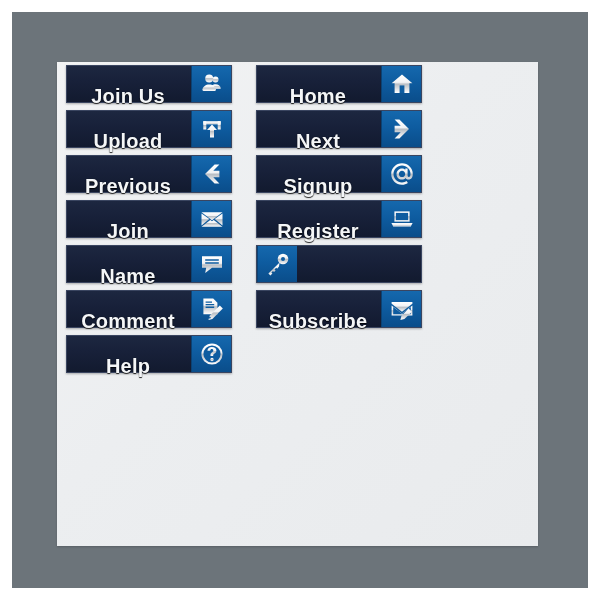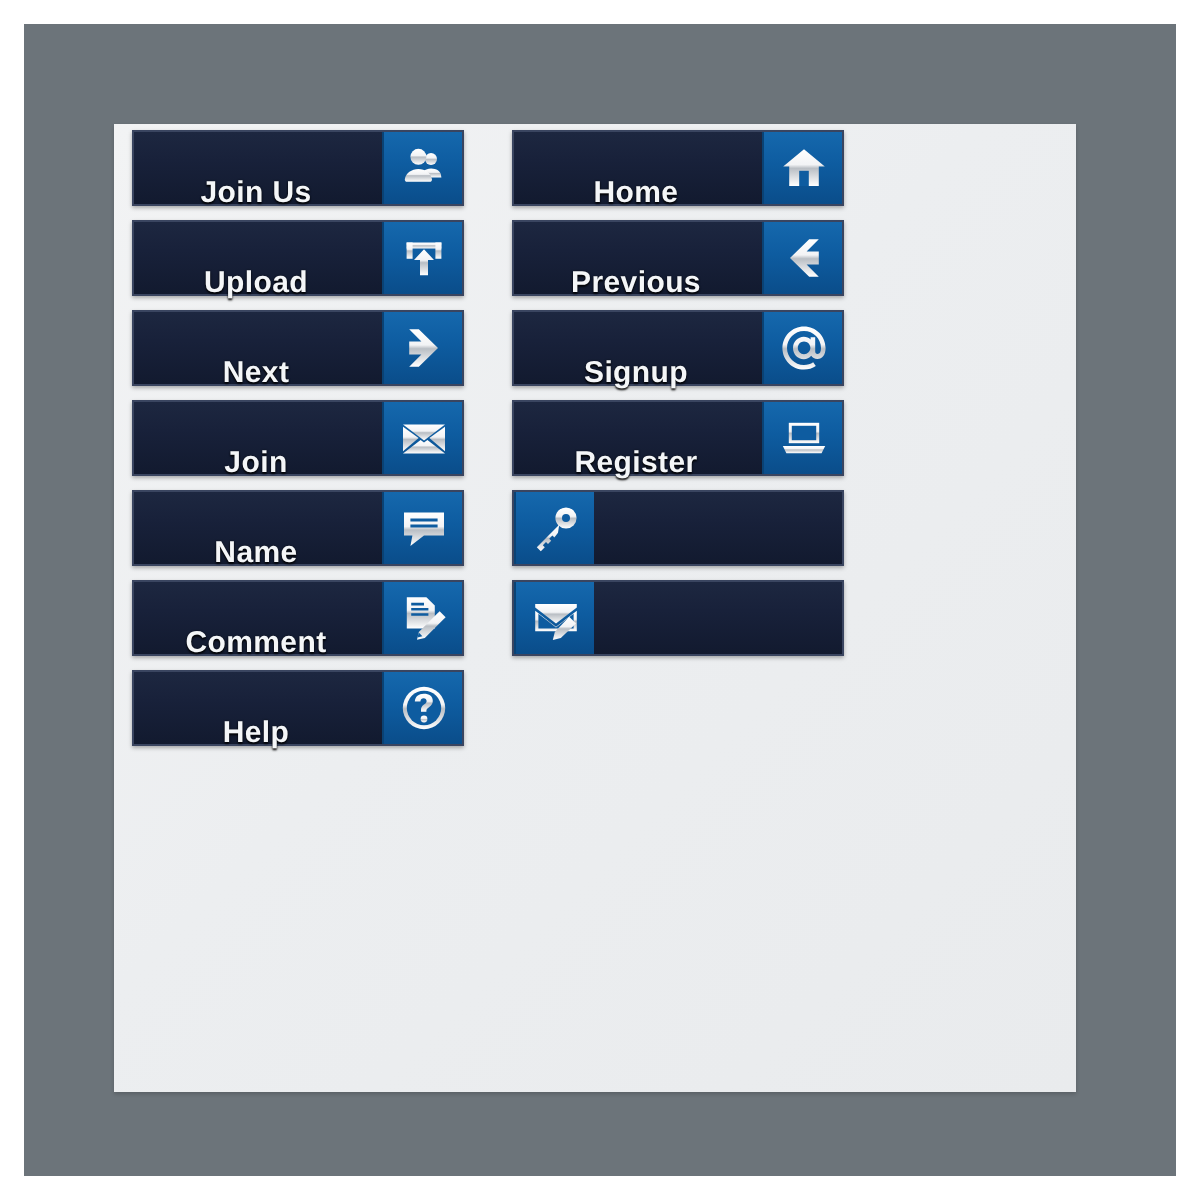--- a/index.html
+++ b/index.html
@@ -67,21 +67,21 @@
     user-select: none;
   }
 
   .btn-label {
     flex: 1 1 auto;
     display: flex;
     align-items: center;
     justify-content: center;
     padding-right: 2px;
     color: #f4f6f8;
-    font-size: 15px;
+    font-size: 20px;
     font-weight: bold;
     letter-spacing: 0.2px;
     text-shadow: 0 1px 1px rgba(0,0,0,0.85), 0 0 1px rgba(0,0,0,0.6);
     white-space: nowrap;
     margin-top: 24px;
   }
 
   .btn-icon {
     flex: 0 0 39px;
     width: 39px;
@@ -145,32 +145,32 @@
         <div class="btn-label">Upload</div>
         <div class="btn-icon">
           <svg width="24" height="24" viewBox="0 0 24 24">
             <path class="ico-fill" d="M3.3 4.2h17.4v3.1H3.3z"></path>
             <path class="ico-fill" d="M3.3 4.2h3v8.2h-3zM17.7 4.2h3v8.2h-3z"></path>
             <path class="ico-fill" d="M12 7.6l5 5.4h-3v7.6h-4V13H7l5-5.4z"></path>
           </svg>
         </div>
       </div>
       <div class="btn">
+        <div class="btn-label">Next</div>
+        <div class="btn-icon">
+          <svg width="24" height="24" viewBox="0 0 24 24">
+            <path class="ico-fill" d="M9.4 2.6 19 12l-9.6 9.4H4.6l6.1-6.1H4.6V8.7h6.1L4.6 2.6z"></path>
+          </svg>
+        </div>
+      </div>
+      <div class="btn">
         <div class="btn-label">Previous</div>
         <div class="btn-icon">
           <svg width="24" height="24" viewBox="0 0 24 24">
             <path class="ico-fill" d="M14.6 2.6 5 12l9.6 9.4h4.8l-6.1-6.1h6.1V8.7h-6.1l6.1-6.1z"></path>
-          </svg>
-        </div>
-      </div>
-      <div class="btn">
-        <div class="btn-label">Next</div>
-        <div class="btn-icon">
-          <svg width="24" height="24" viewBox="0 0 24 24">
-            <path class="ico-fill" d="M9.4 2.6 19 12l-9.6 9.4H4.6l6.1-6.1H4.6V8.7h6.1L4.6 2.6z"></path>
           </svg>
         </div>
       </div>
       <div class="btn">
         <div class="btn-label">Signup</div>
         <div class="btn-icon">
           <svg width="24" height="24" viewBox="0 0 24 24">
             <path class="ico-fill" d="M12 1.2C6 1.2 1.2 6 1.2 12S6 22.8 12 22.8c2.2 0 4.2-.6 5.9-1.8l-1.3-1.9c-1.3.9-2.9 1.4-4.6 1.4-4.7 0-8.5-3.8-8.5-8.5S7.3 3.5 12 3.5s8.5 3.8 8.5 8.5c0 1.9-.6 3-1.7 3-.8 0-1.2-.5-1.2-1.4V6.6h-2.3v1.2c-.9-.9-2-1.4-3.4-1.4-3 0-5.4 2.5-5.4 5.6s2.3 5.6 5.4 5.6c1.5 0 2.8-.6 3.7-1.7.6 1 1.7 1.6 3.1 1.6 2.5 0 4.1-2.2 4.1-5.5 0-6-4.8-10.8-10.8-10.8zm0 13.9c-1.8 0-3.1-1.4-3.1-3.2s1.4-3.2 3.1-3.2 3.2 1.4 3.2 3.2-1.4 3.2-3.2 3.2z"></path>
           </svg>
         </div>
@@ -219,20 +219,21 @@
         <div class="btn-icon">
           <svg width="24" height="24" viewBox="0 0 24 24">
             <path class="ico-fill" d="M3.4 1.6h9.8l4.2 4.2v11.4H3.4z"></path>
             <path fill="#0e5ca0" d="M5.6 4.4h6.4v1.3H5.6zM5.6 7h8.6v1.3H5.6zM5.6 9.6h8.6v1.3H5.6z"></path>
             <path class="ico-fill" d="m19.8 8.6 3 3L12.4 22l-3.9.9.9-3.9z"></path>
             <path fill="#0e5ca0" d="m9.4 19.3 1.8 1.8-2.5.6z"></path>
           </svg>
         </div>
       </div>
       <div class="btn">
+        <div class="btn-label">Subscribe</div>
         <div class="btn-icon">
           <svg width="24" height="24" viewBox="0 0 24 24">
             <path class="ico-fill" d="M1.6 6.8 12 14.8l10.4-8V5H1.6z"></path>
             <path class="ico-fill" d="M1.6 8.4v10.2h20.8V8.4L12 16.4z"></path>
             <path fill="#0e5ca0" d="M3.2 9.9 12 16.7l8.8-6.8v7.4H3.2z"></path>
             <path class="ico-fill" d="m18.6 11.4 3.4 3.4L14.4 22l-4 1 1-4z"></path>
           </svg>
         </div>
       </div>
       <div class="btn">

